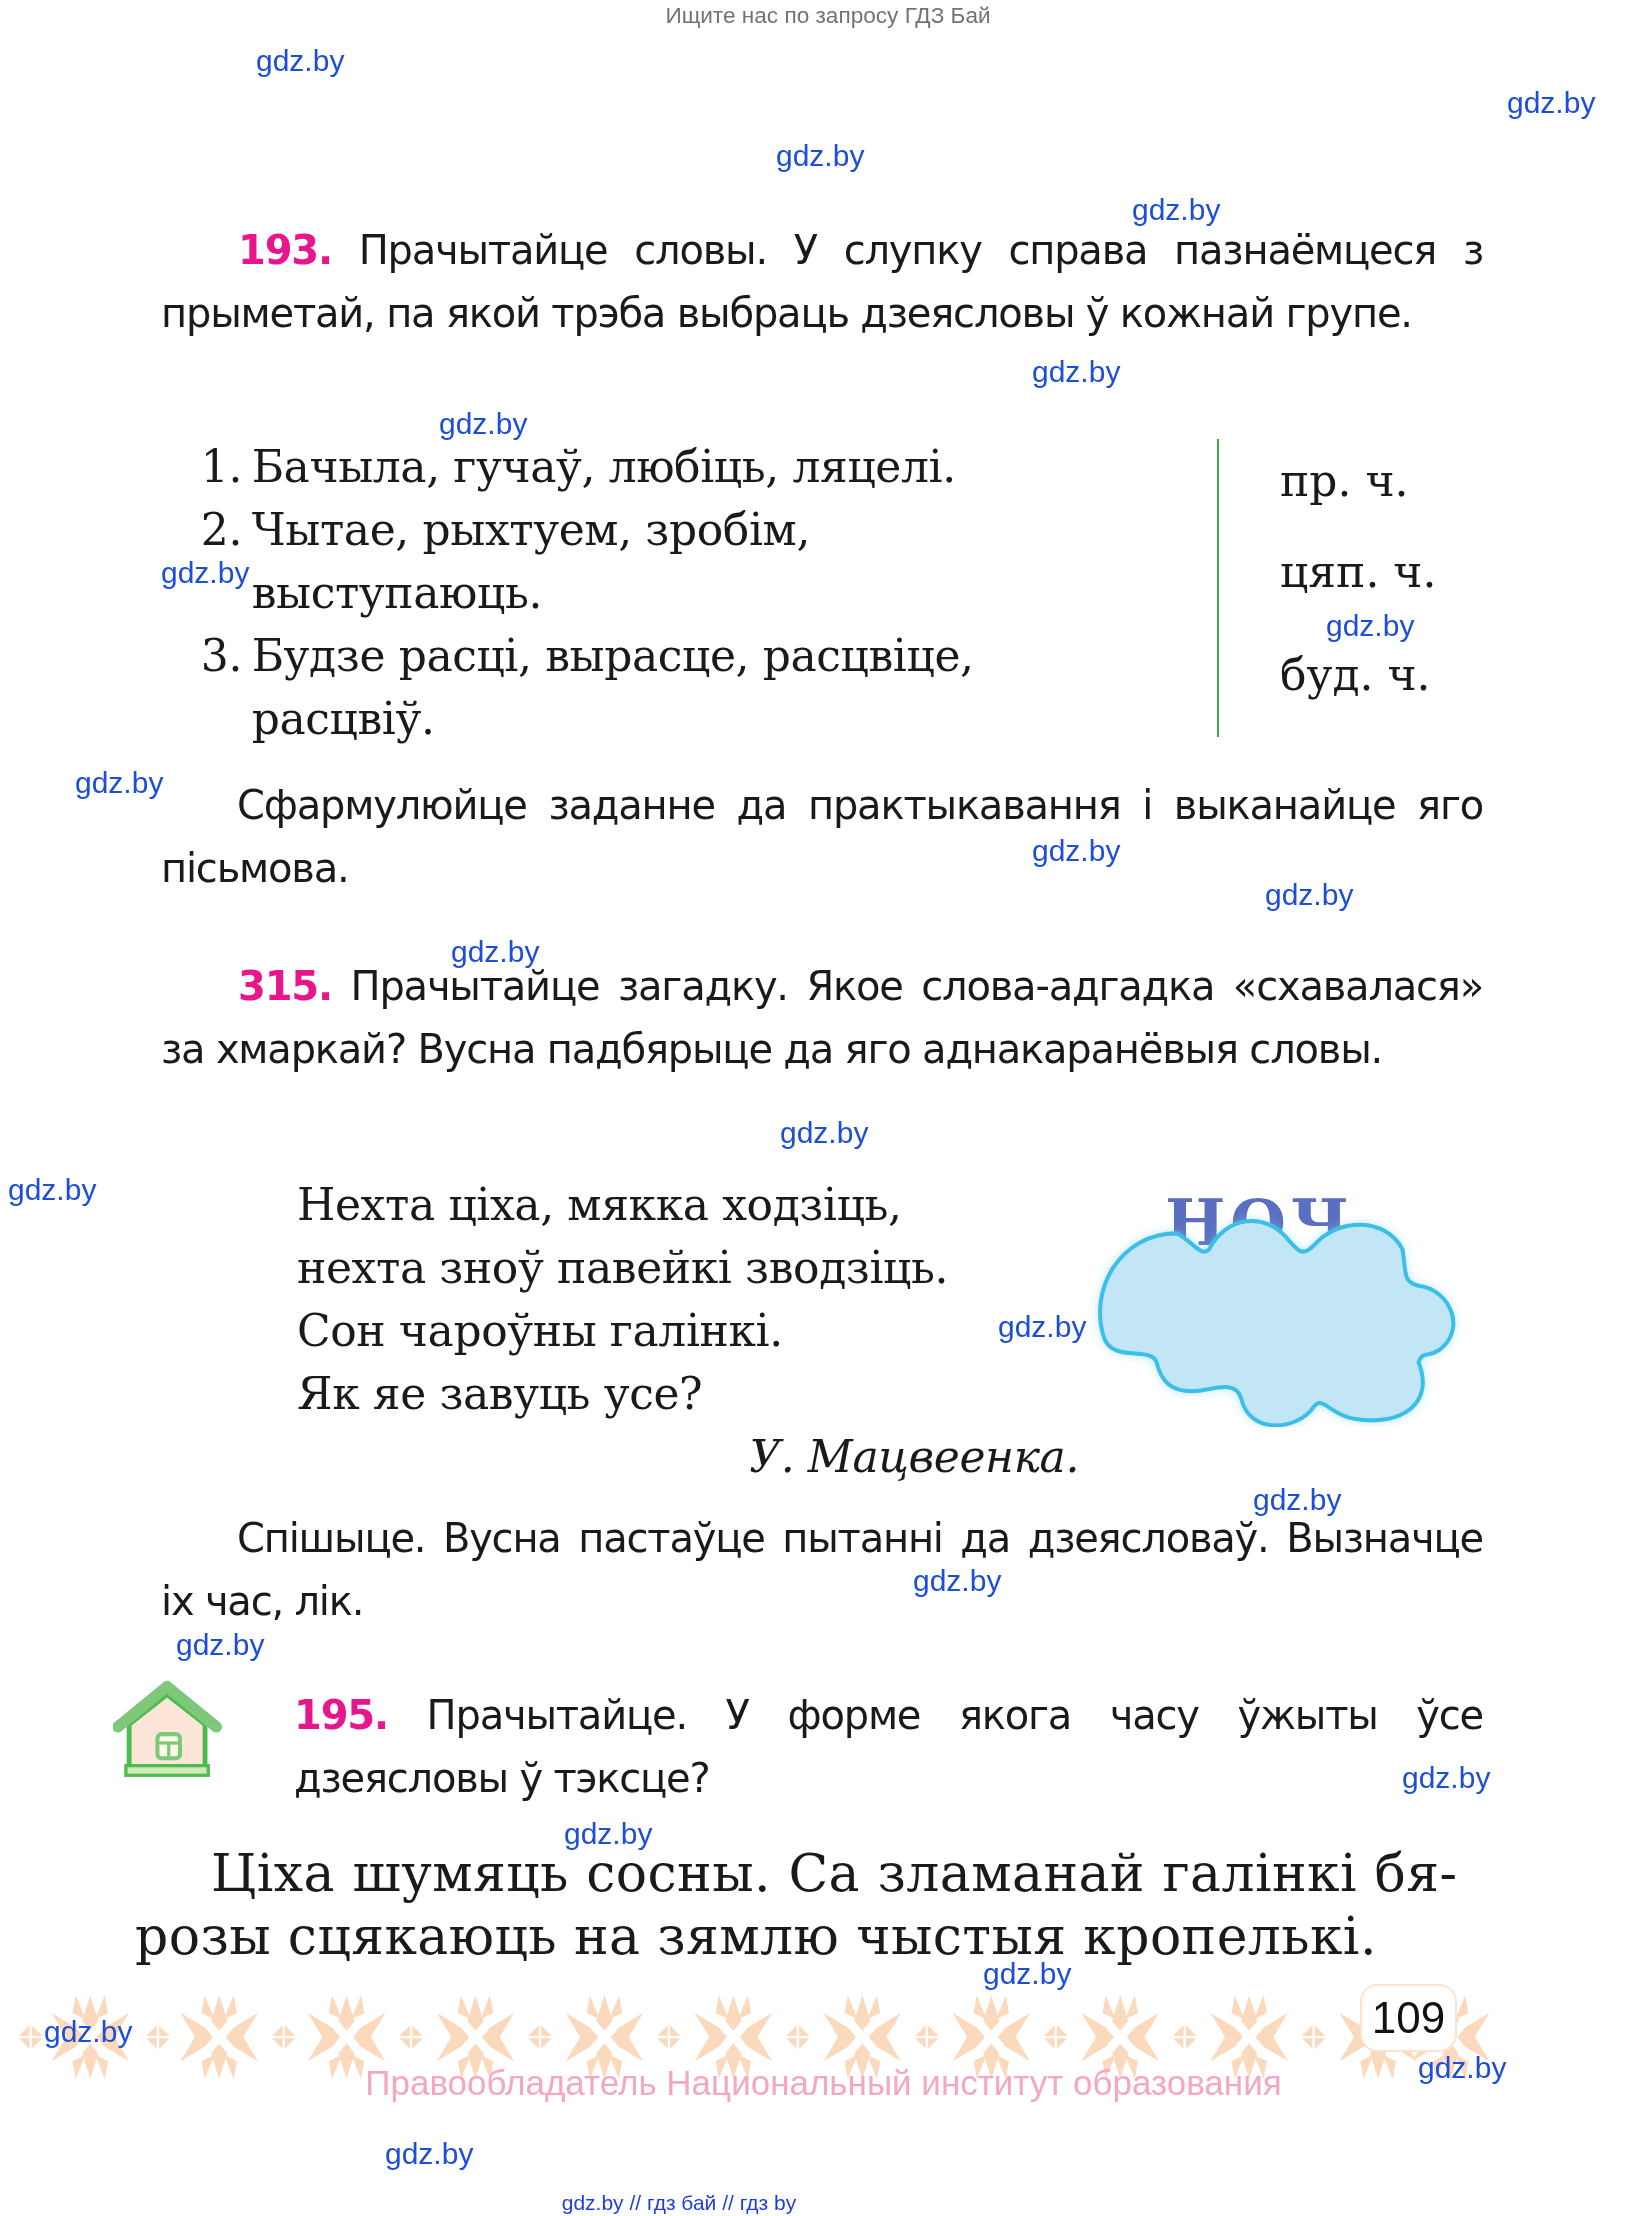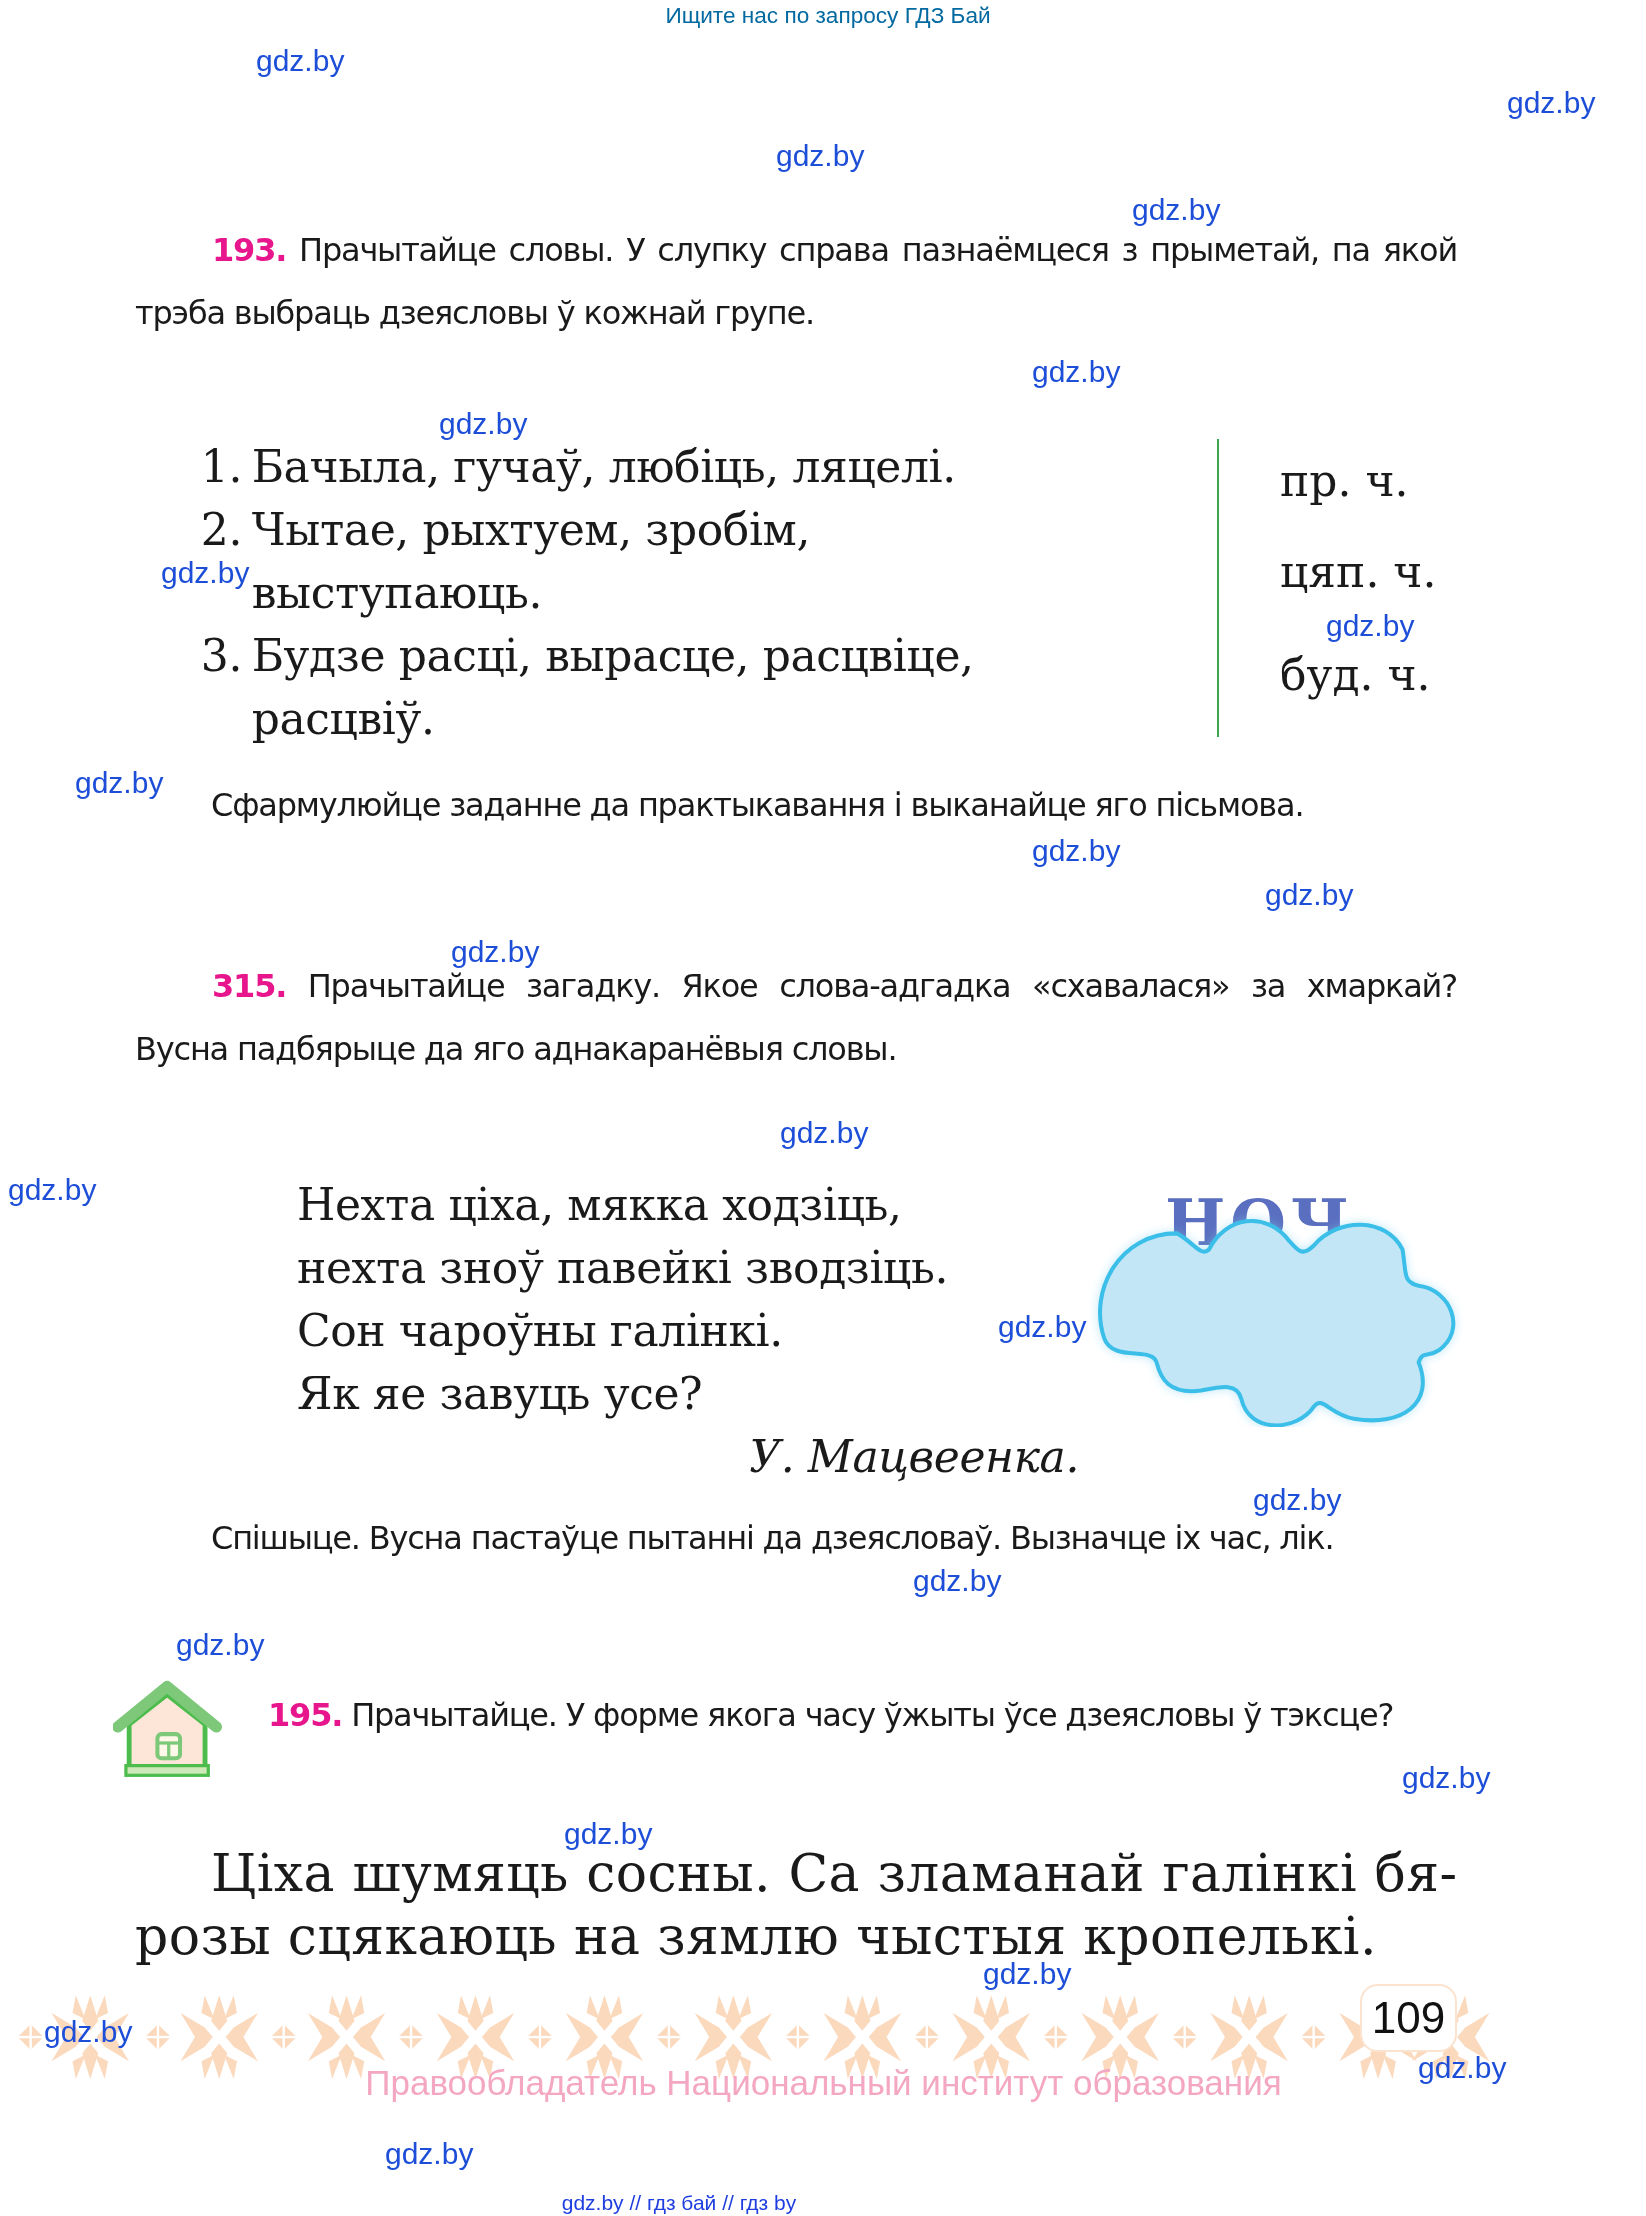--- a/index.html
+++ b/index.html
@@ -1,23 +1,23 @@
 <!DOCTYPE html>
 <html style="font-size:13px"><head>
 <meta charset="utf-8">
 <style>
   html, body { margin:0; padding:0; background:#ffffff; }
   body { width:1647px; height:2216px; position:relative; overflow:hidden;
          font-family:"DejaVu Sans", sans-serif; color:#1a1a1a; }
   .abs { position:absolute; }
-  .top-banner { left:0; right:0; top:3.2px; text-align:center; color:#0369a1;
+  .top-banner { left:0; right:0; top:3.2px; text-align:center; color:#737373;
                 font-family:"Liberation Sans", sans-serif; font-size:22.6px;padding-left:9px; }
   .wm { font-family:"Liberation Sans", sans-serif; font-size:30px; color:#1d4ed8; }
-  .para { font-family:"DejaVu Sans", sans-serif; font-size:32px; line-height:63px;
-          letter-spacing:-1.2px; text-align:justify; }
+  .para { font-family:"DejaVu Sans", sans-serif; font-size:40px; line-height:63px;
+          letter-spacing:-1.2px; text-align:justify;margin-left:26px; }
   .num { color:#e8168c; font-weight:bold; }
   .serif { font-family:"DejaVu Serif", serif; font-size:44px; line-height:63px; letter-spacing:-0.4px; }
   .list-item { display:flex; }
   .list-num { width:69px; text-align:right; padding-right:9.7px; flex:none; }
   .divider { background:#3aa84a; width:2.4px; }
   .tense { font-family:"DejaVu Serif", serif; font-size:44px; }
   .author { font-style:italic; }
   .ornament-row { left:0; top:1995px; width:1499px; height:89px; }
   .page-box { left:1360px; top:1984px; width:93px; height:64px; border:2.4px solid #fbe3cf;
               border-radius:17.7px; background:#fff; text-align:center;

